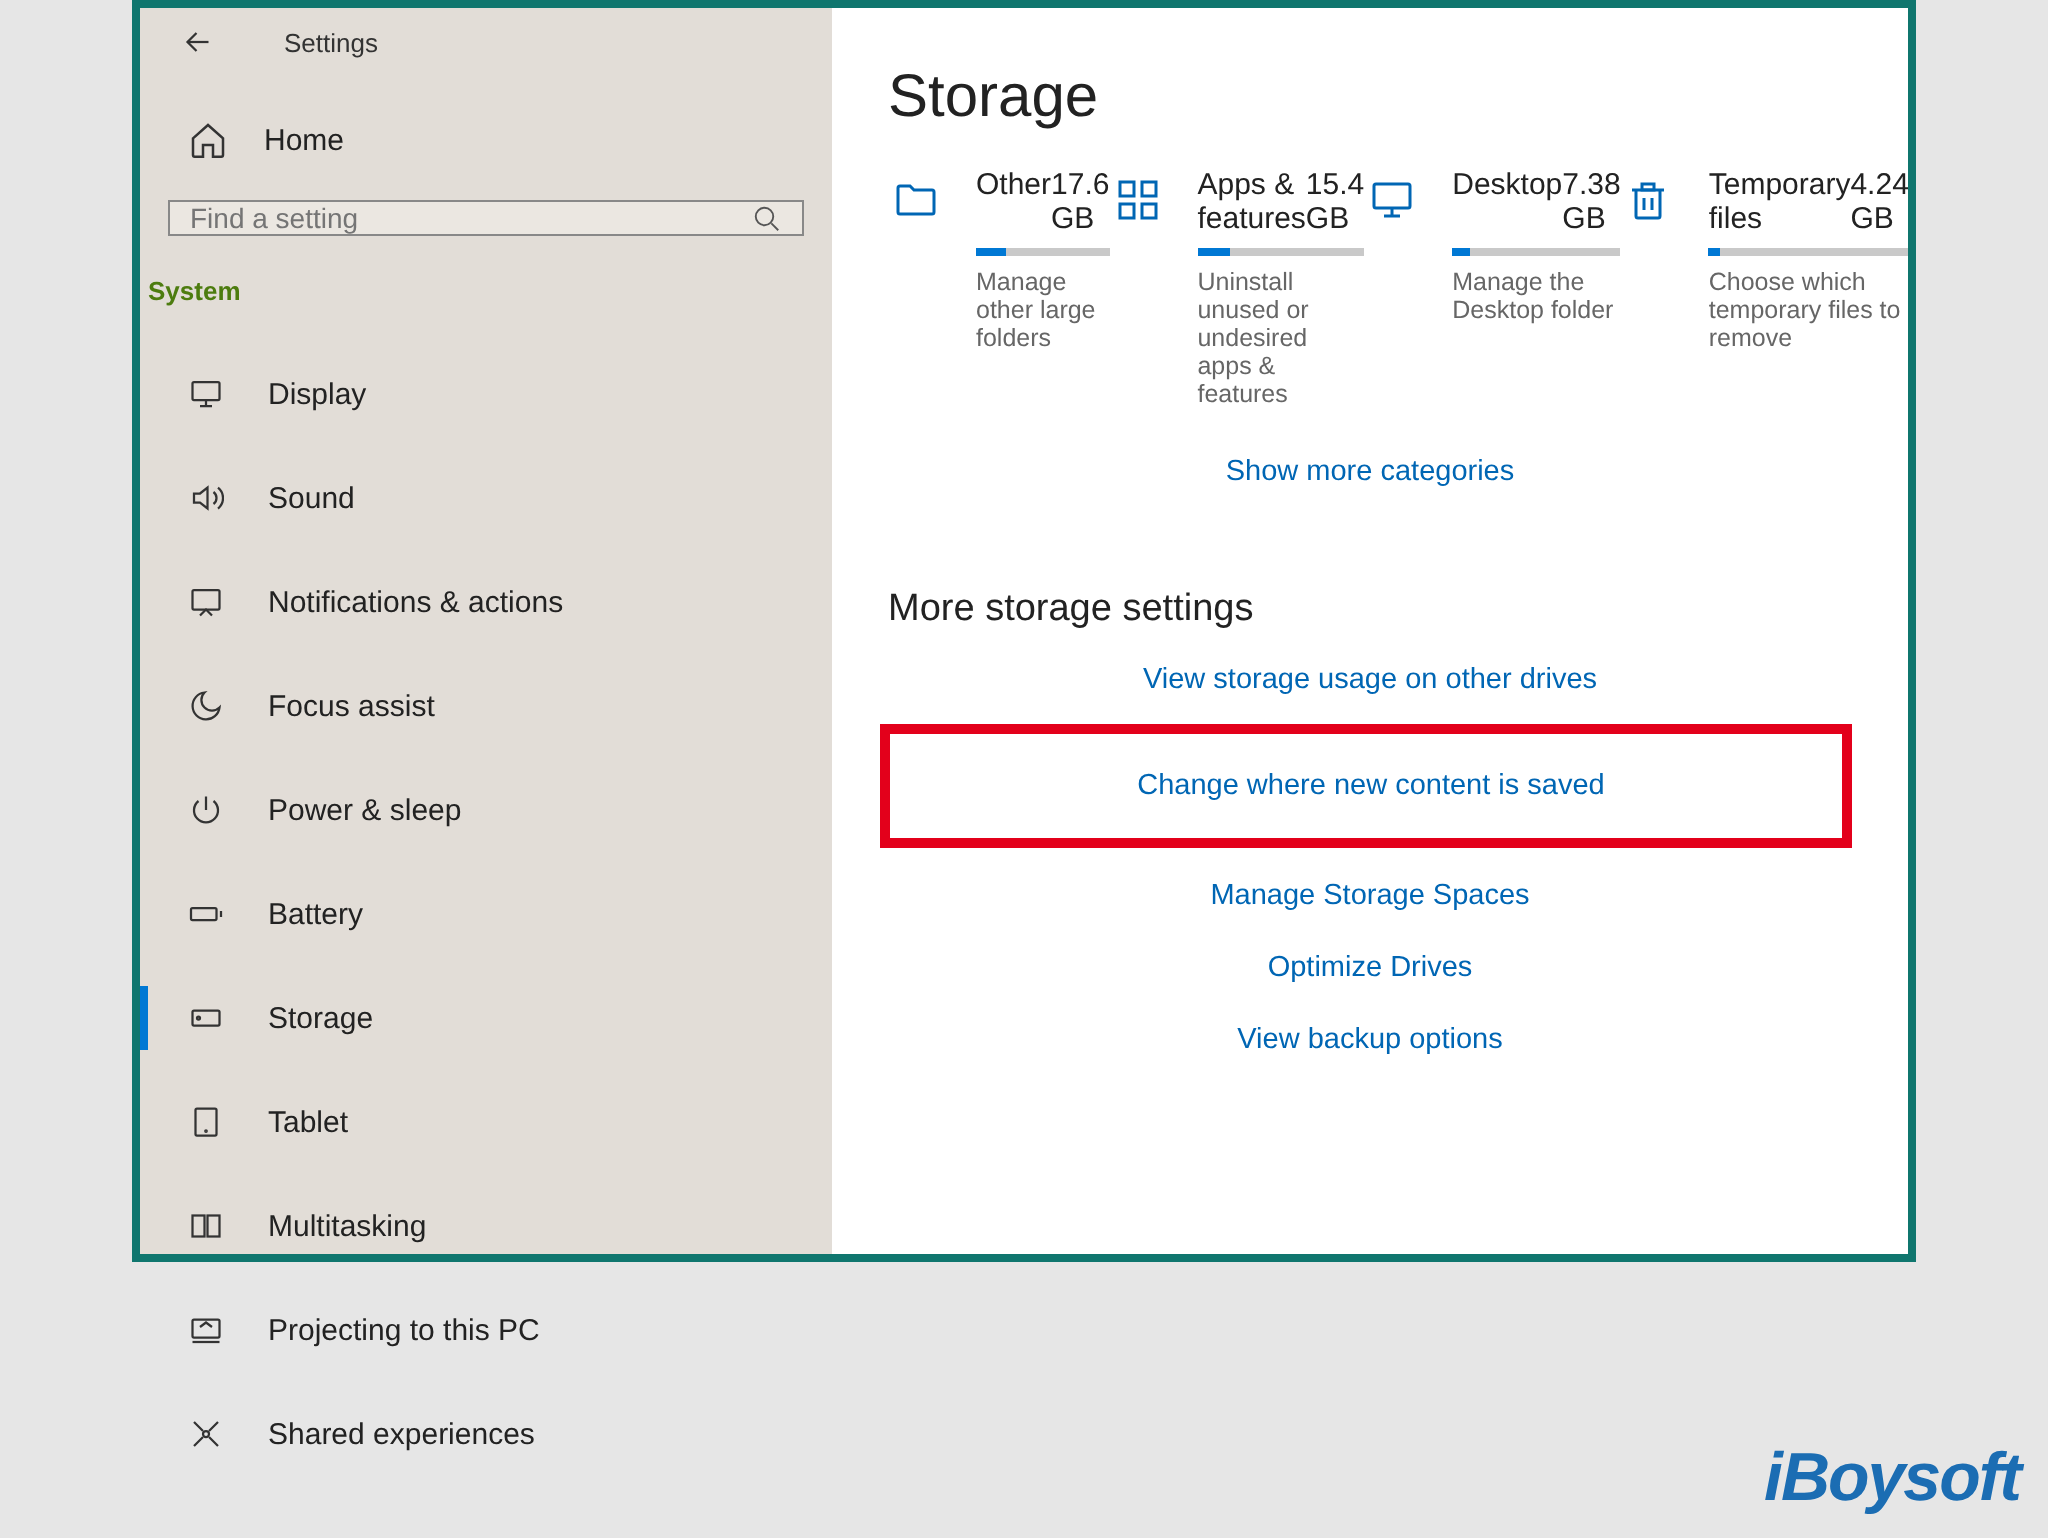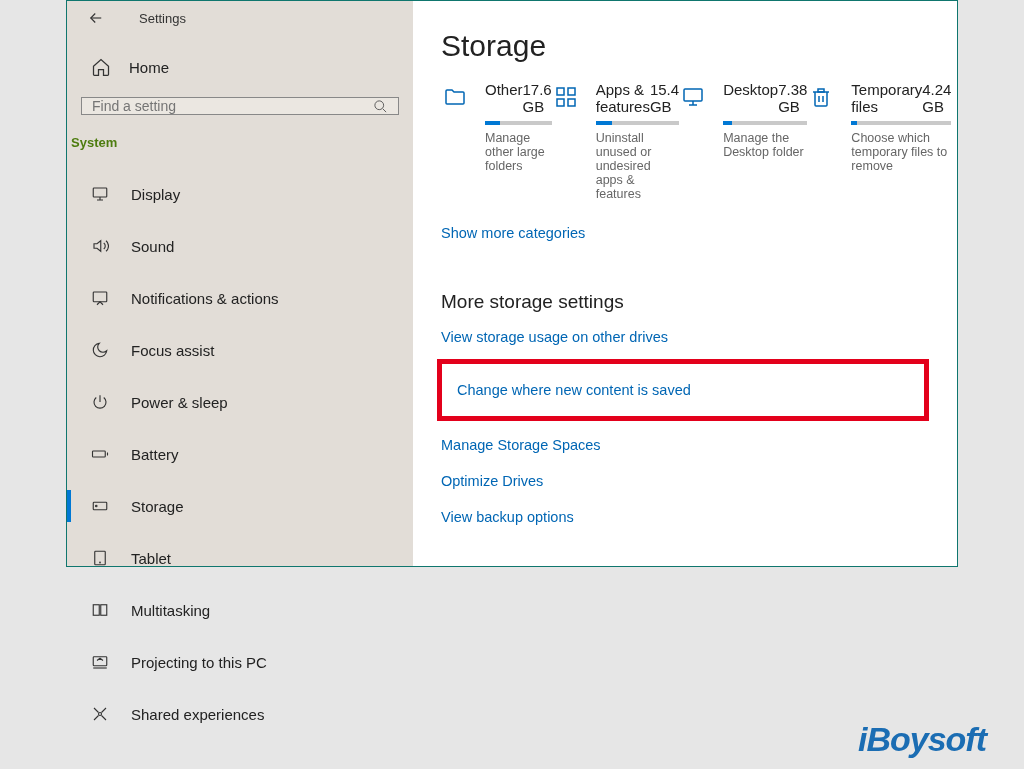--- a/index.html
+++ b/index.html
@@ -1,17 +1,17 @@
 <!DOCTYPE html>
 <html><head>
 <meta charset="utf-8">
 <style>
   * { box-sizing: border-box; margin: 0; padding: 0; font-family: "Segoe UI", Arial, sans-serif; }
   body { background: #e6e6e6; width: 1024px; height: 769px; overflow: hidden; position: relative; }
-  .window { position: absolute; left: 66px; top: 0; width: 892px; height: 567px; background: #fff; display: flex; border: 1px solid #0f766e; }
+  .window { position: absolute; left: 66px; top: 0; width: 892px; height: 631px; background: #fff; display: flex; border: 4px solid #0f766e; }
   .sidebar { width: 346px; background: #e2ddd7; display: flex; flex-direction: column; padding-top: 8px; }
   .topbar { display: flex; align-items: center; height: 40px; padding-left: 20px; }
   .back-arrow { font-size: 16px; color: #333; cursor: pointer; width: 28px; }
   .settings-title { font-size: 13px; color: #333; margin-left: 24px; }
   .home-row { display: flex; align-items: center; padding: 10px 0 10px 22px; margin-top: 18px; cursor: pointer; }
   .home-row .icon { width: 24px; height: 24px; display: flex; align-items: center; justify-content: center; color: #333; }
   .home-row .lbl { margin-left: 16px; font-size: 15px; color: #222; }
   .searchbox { margin: 8px 14px 10px 14px; height: 36px; border: 1px solid #888; background: #ebe7e1; display: flex; align-items: center; padding: 0 10px; gap: 23px; }
   .searchbox input { flex: 1; background: transparent; border: none; outline: none; font-size: 14px; color: #555; }
   .searchbox .sicon { color: #555; font-size: 14px; }
@@ -24,24 +24,24 @@
   .main { flex: 1; padding: 28px 28px 0 28px; overflow: hidden; }
   .main h1 { font-size: 30px; font-weight: 400; color: #222; margin-bottom: 14px; }
   .storage-list { display: flex; flex-direction: row; }
   .storage-item { display: flex; gap: 16px; padding: 4px 0 14px 0; cursor: pointer; }
   .storage-item .sicon { width: 28px; height: 28px; display: flex; align-items: center; justify-content: center; color: #0066b4; flex-shrink: 0; margin-top: 2px; }
   .storage-item .body { flex: 1; }
   .storage-item .line1 { display: flex; justify-content: space-between; font-size: 15px; color: #222; margin-bottom: 6px; }
   .storage-item .bar { height: 4px; background: #c9c9c9; position: relative; margin-bottom: 6px; width: 100%; }
   .storage-item .bar .fill { position: absolute; left: 0; top: 0; bottom: 0; background: #0078d4; }
   .storage-item .desc { font-size: 12.5px; color: #666; }
-  .link { color: #0066b4; font-size: 14.5px; padding: 10px 0; cursor: pointer; display: block; }
+  .link { color: #0066b4; font-size: 14.5px; padding: 10px 0; cursor: pointer; display: block; text-align: center; }
   .more-heading { font-size: 19px; font-weight: 400; color: #222; margin-top: 40px; margin-bottom: 6px; }
   .highlight-box { border: 5px solid #e3001b; padding: 8px 10px 8px 15px; margin: 4px 0 6px -4px; }
-  .watermark { position: absolute; right: 38px; bottom: 10px; font-size: 34px; font-weight: 700; font-style: italic; color: #1b6db3; letter-spacing: -1px; }
+  .watermark { position: absolute; right: 14px; bottom: 10px; font-size: 34px; font-weight: 700; font-style: italic; color: #1b6db3; letter-spacing: -1px; }
   svg { display: block; }
 </style>
 </head>
 <body>
 
 <div class="window">
   <div class="sidebar">
     <div class="topbar">
       <span class="back-arrow">
         <svg width="18" height="18" viewBox="0 0 24 24" fill="none" stroke="currentColor" stroke-width="1.5">

